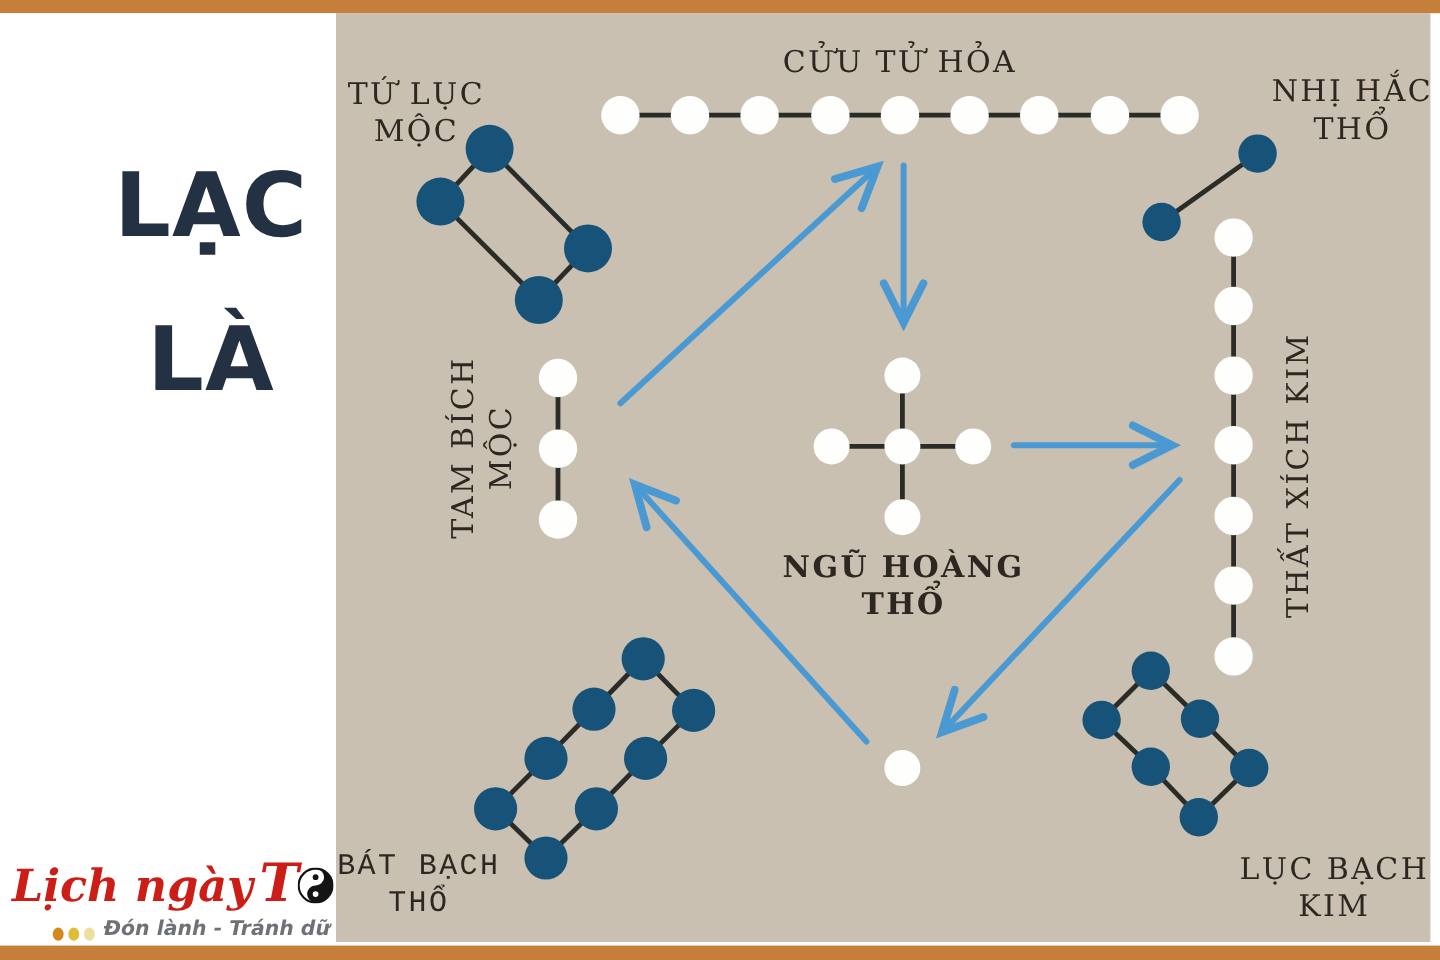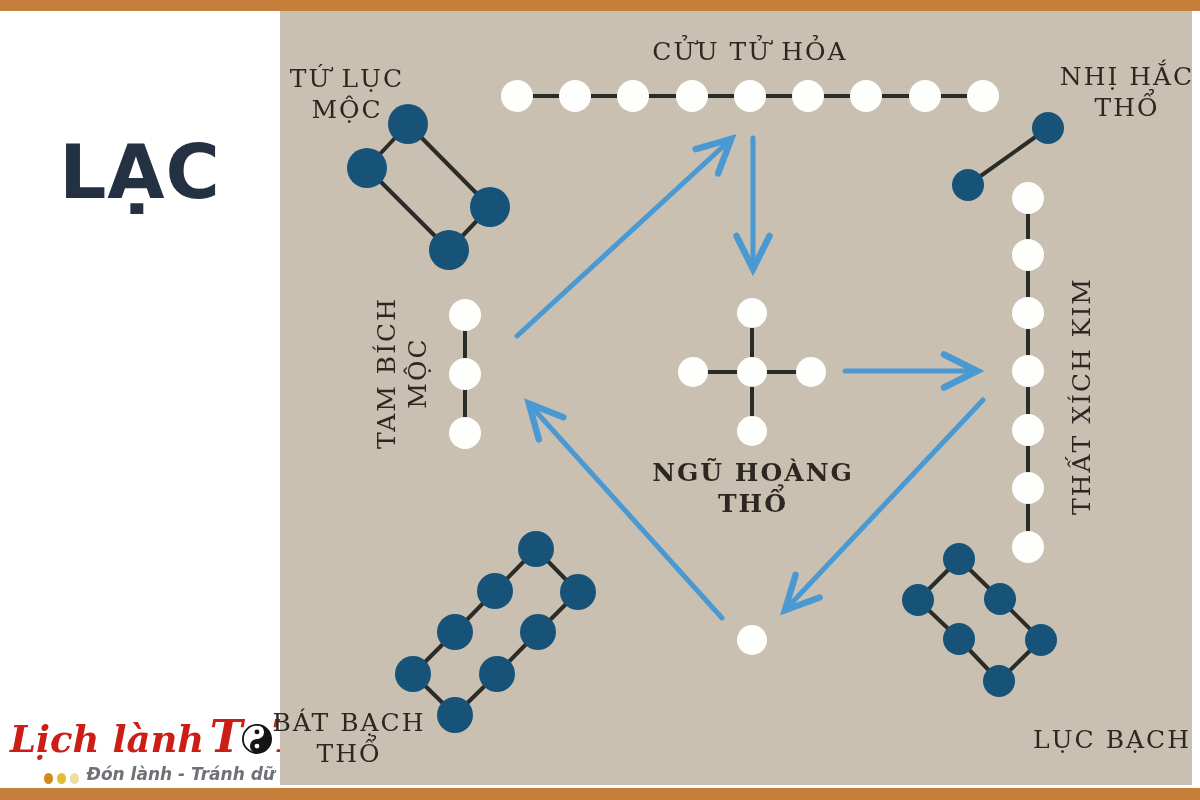--- a/index.html
+++ b/index.html
@@ -10,21 +10,21 @@
   }
   .bar{position:absolute;left:0;width:1200px;background:var(--frame-orange);}
   .bar.top{top:0;height:11px;}
   .bar.bottom{top:788px;height:12px;}
   .panel{position:absolute;left:0;top:11px;width:280px;height:774px;background:var(--panel-white);}
   .canvas{position:absolute;left:280px;top:11px;width:912px;height:774px;background:var(--canvas-beige);}
   .title{
     position:absolute;left:0;top:124px;width:280px;
     display:flex;flex-direction:column;gap:54px;align-items:center;
     font-family:"DejaVu Sans",sans-serif;font-weight:bold;font-size:74px;
-    line-height:1.0;color:var(--title-navy);letter-spacing:1px;
+    line-height:1.0;color:var(--title-navy);letter-spacing:1px;padding-left:36px;
   }
   #diagram-svg{position:absolute;left:0;top:0;width:1200px;height:800px;}
   #labels{position:absolute;left:0;top:0;width:1200px;height:800px;pointer-events:none;}
   .dlabel{
     position:absolute;transform:translate(-50%,-50%);
     font-family:"DejaVu Serif",serif;font-size:25px;line-height:1.22;
     letter-spacing:2px;color:var(--label-dark);text-align:center;white-space:nowrap;
   }
   .dlabel.rot{transform:translate(-50%,-50%) rotate(-90deg);}
   
@@ -42,25 +42,26 @@
 </head>
 <body>
 
 <div class="page">
   <div class="bar top"></div>
   <div class="bar bottom"></div>
 
   <div class="panel">
     <div class="title">
       <div>LẠC</div>
+      <div>LÀ</div>
     </div>
 
     <div class="logo">
       <div class="logo-row">
-        <span class="logo-script">Lịch lành</span>
+        <span class="logo-script">Lịch ngày</span>
         <span class="logo-caps">T</span><span class="logo-yy"><svg viewBox="0 0 100 100" width="30" height="30">
             <circle cx="50" cy="50" r="47" fill="#ffffff" stroke="#141414" stroke-width="6"></circle>
             <path d="M50 3 a47 47 0 0 1 0 94 a23.5 23.5 0 0 1 0 -47 a23.5 23.5 0 0 0 0 -47" fill="#141414"></path>
             <circle cx="50" cy="26.5" r="8" fill="#141414"></circle>
             <circle cx="50" cy="73.5" r="8" fill="#ffffff"></circle>
           </svg></span><span class="logo-caps">T</span><span class="logo-com">.com</span>
       </div>
       <div class="logo-tagline-row">
         <span class="tag-dot" style="background: rgb(212, 137, 30);"></span>
         <span class="tag-dot" style="background: rgb(227, 188, 53);"></span>
@@ -191,21 +192,22 @@
         <div>TAM BÍCH</div>
         <div>MỘC</div>
       </div>
       <div class="dlabel" style="left: 753px; top: 488px; font-weight: bold;">
         <div>NGŨ HOÀNG</div>
         <div>THỔ</div>
       </div>
       <div class="dlabel rot" style="left: 1082px; top: 396px;">
         <div>THẤT XÍCH KIM</div>
       </div>
-      <div class="dlabel" style="left: 349px; top: 738px;">
+      <div class="dlabel" style="left: 349px; top: 738px; font-family: Liberation Mono, monospace;">
         <div>BÁT BẠCH</div>
         <div>THỔ</div>
       </div>
       <div class="dlabel" style="left: 1112px; top: 740px;">
         <div>LỤC BẠCH</div>
+        <div>KIM</div>
       </div>
     </div>
 </div>
 
 </body></html>

